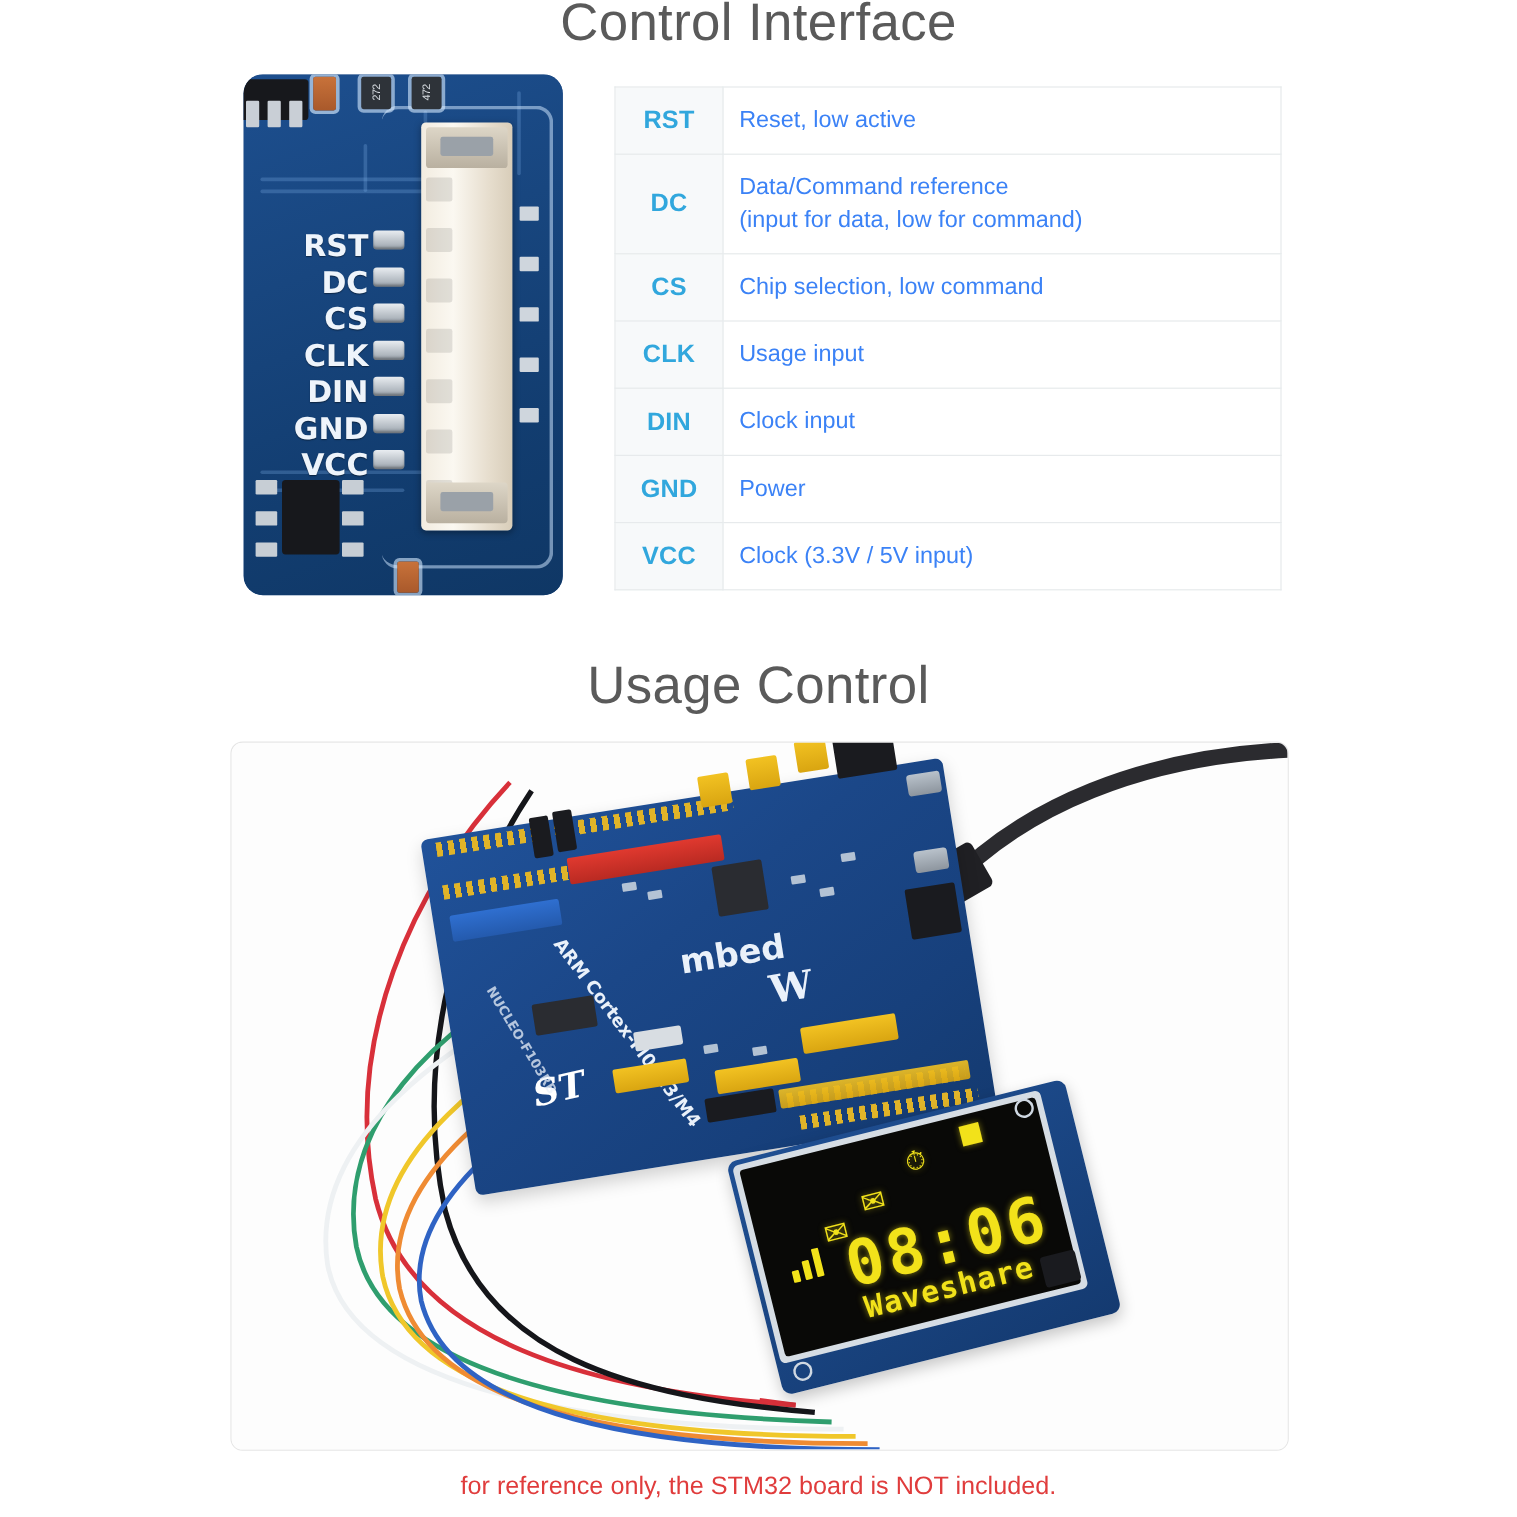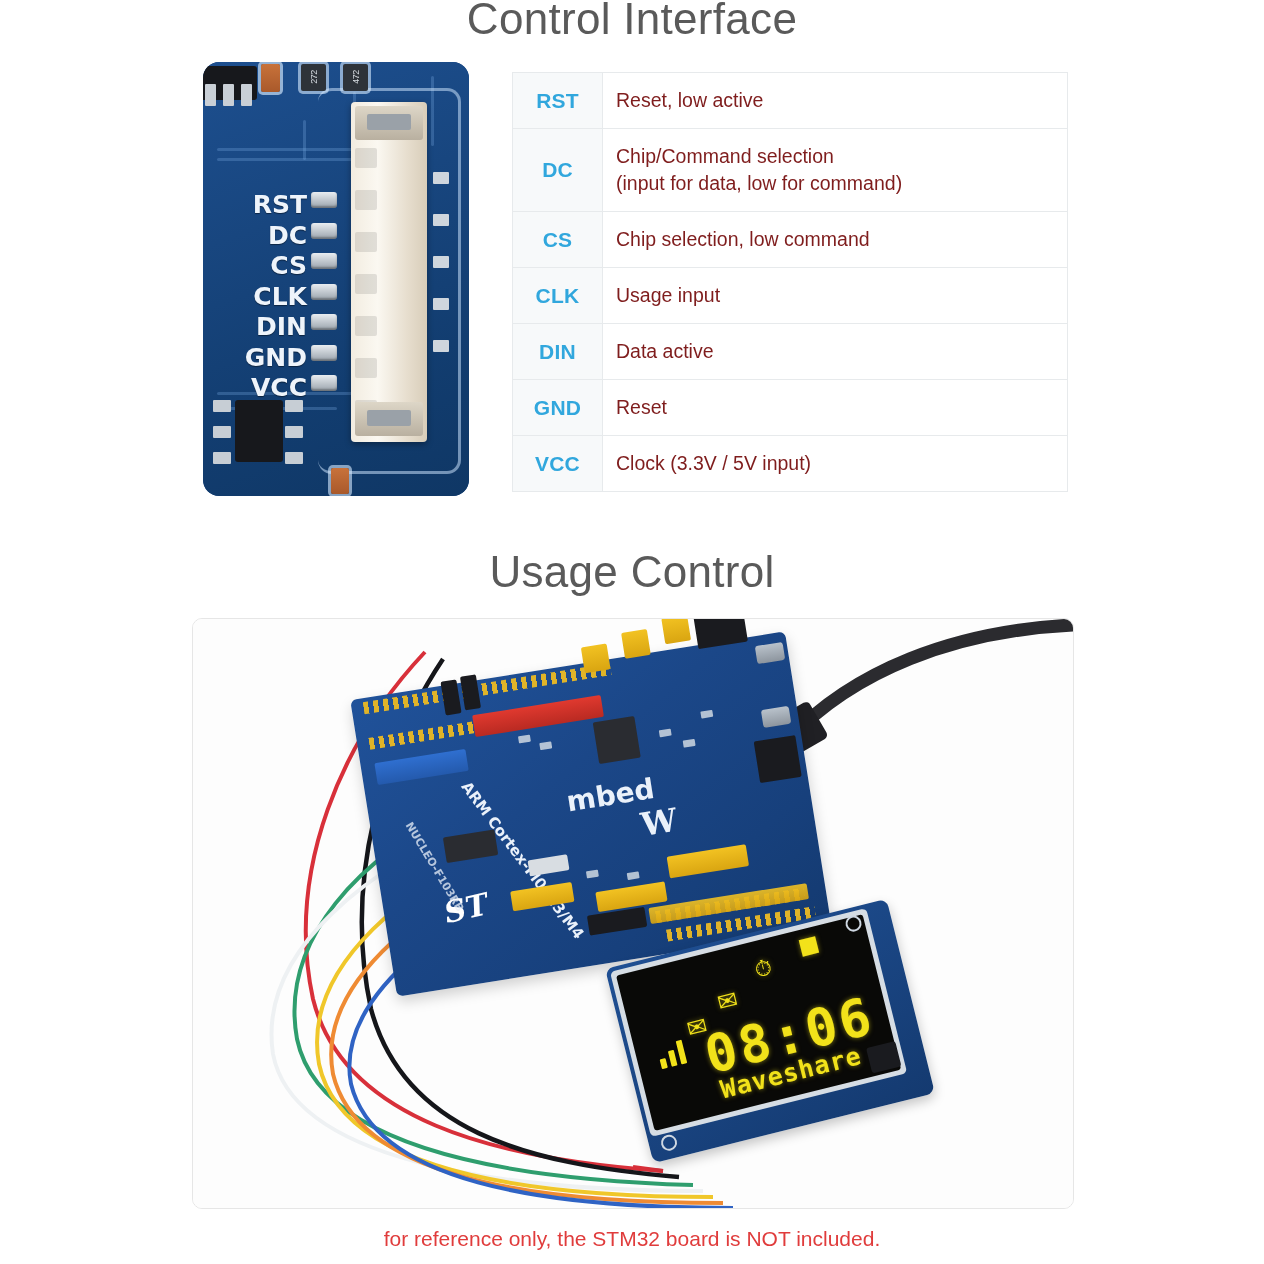--- a/index.html
+++ b/index.html
@@ -202,21 +202,21 @@
   #pin-table td.pin {
     width: 89px;
     background: #f7f9fa;
     color: #31a7dd;
     font-weight: bold;
     font-size: 21px;
     text-align: center;
     letter-spacing: 0.2px;
   }
   #pin-table td.desc {
-    color: #7f1d1d;
+    color: #3b82f6;
     font-size: 19.5px;
     padding: 14px 0 14px 13px;
     line-height: 27px;
   }
   #pin-table tr { height: 56px; }
   #pin-table tr.tall { height: 80px; }
   .desc-line { display: block; white-space: pre; }
 
   
   #usage-frame {
@@ -452,39 +452,39 @@
 
   <table id="pin-table">
     <tbody>
       <tr>
         <td class="pin">RST</td>
         <td class="desc">Reset, low active</td>
       </tr>
       <tr class="tall">
         <td class="pin">DC</td>
         <td class="desc">
-          <span class="desc-line">Chip/Command selection</span>
+          <span class="desc-line">Data/Command reference</span>
           <span class="desc-line">(input for data, low for command)</span>
         </td>
       </tr>
       <tr>
         <td class="pin">CS</td>
         <td class="desc">Chip selection, low command</td>
       </tr>
       <tr>
         <td class="pin">CLK</td>
         <td class="desc">Usage input</td>
       </tr>
       <tr>
         <td class="pin">DIN</td>
-        <td class="desc">Data active</td>
+        <td class="desc">Clock input</td>
       </tr>
       <tr>
         <td class="pin">GND</td>
-        <td class="desc">Reset</td>
+        <td class="desc">Power</td>
       </tr>
       <tr>
         <td class="pin">VCC</td>
         <td class="desc">Clock (3.3V / 5V input)</td>
       </tr>
     </tbody>
   </table>
 </div>
 
 <div class="section-title" id="title-usage">Usage Control</div>

